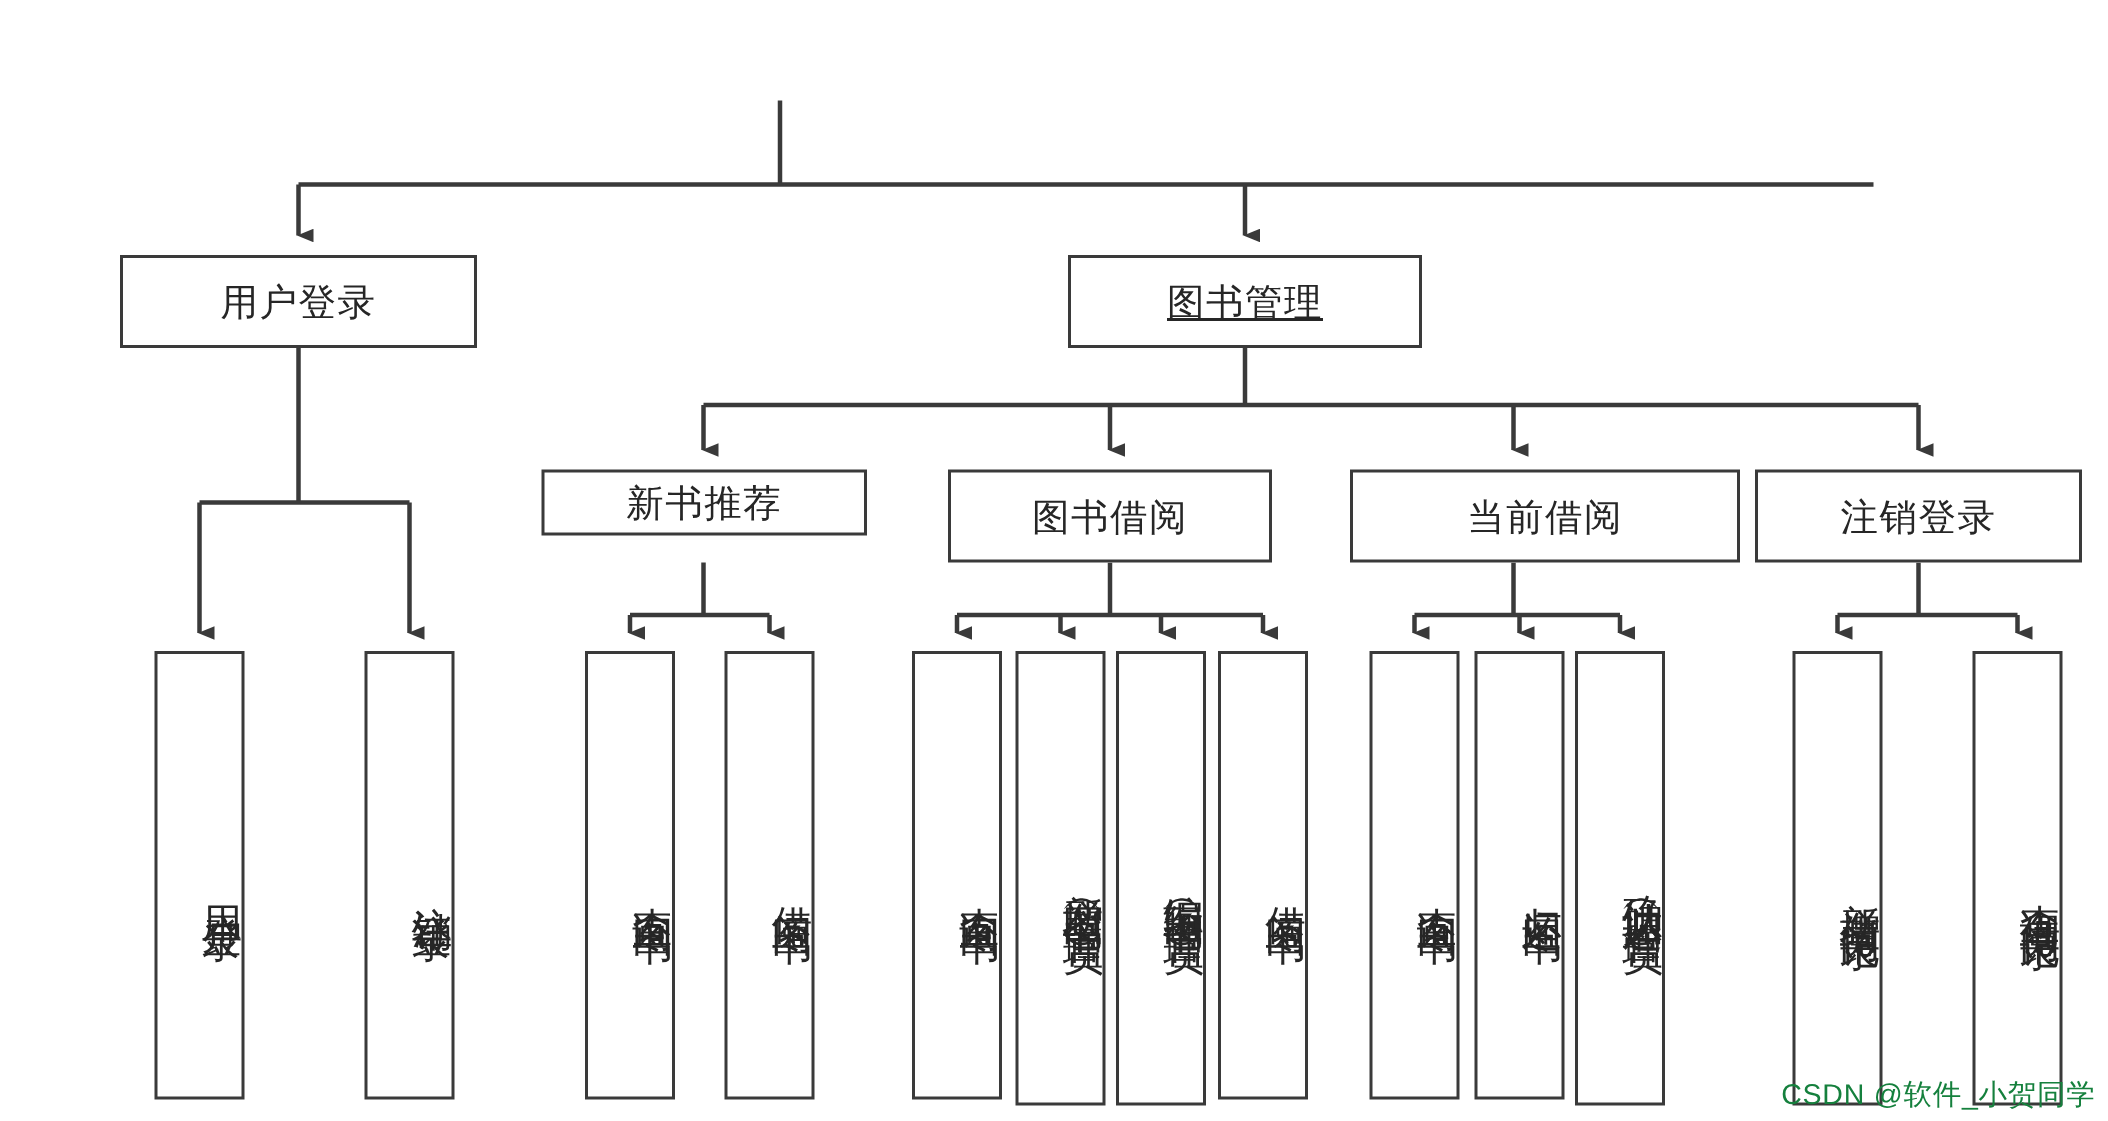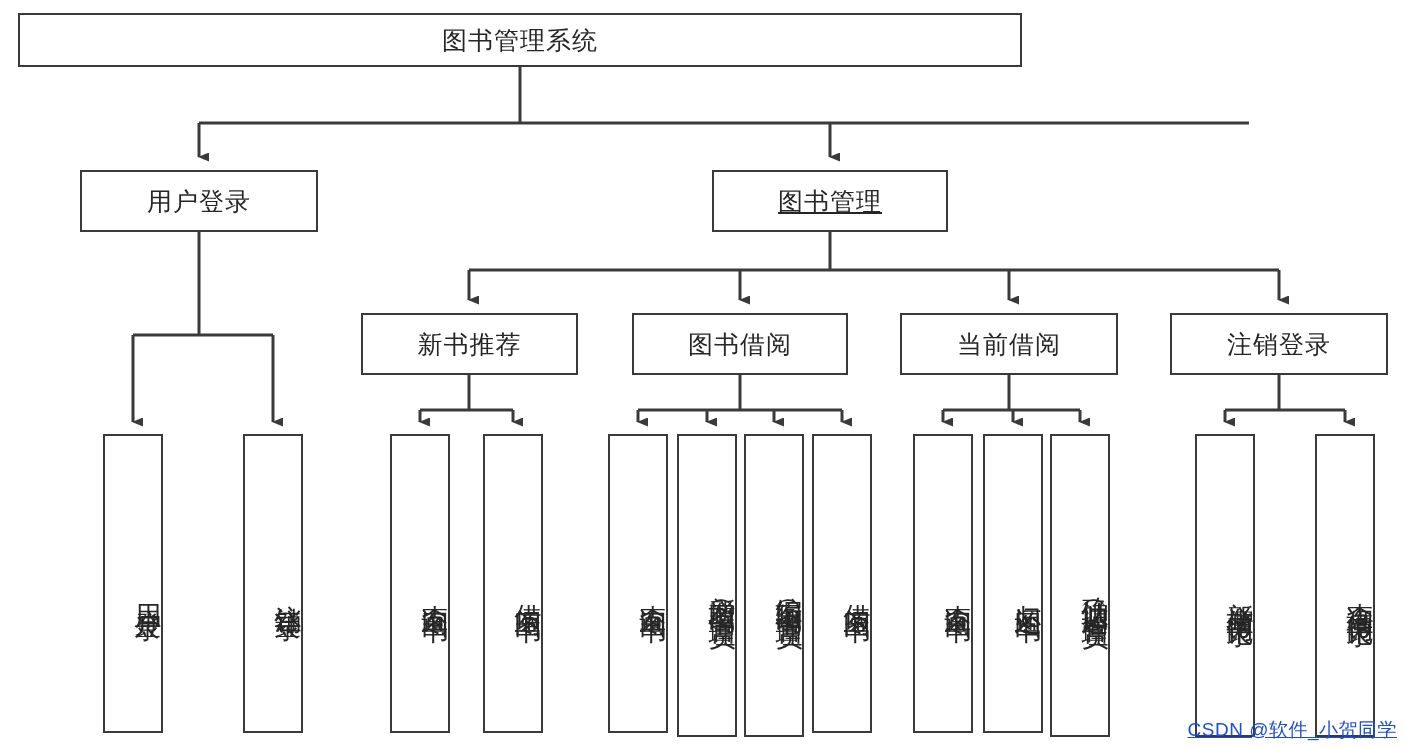--- a/index.html
+++ b/index.html
@@ -53,24 +53,23 @@
   }
   .node-v .vtext {
     writing-mode: vertical-rl;
     text-orientation: upright;
   }
   #watermark {
     position: absolute;
     right: 8px;
     bottom: 4px;
     font-size: 19px;
-    color: #1d4ed8;
+    color: #15803d;
     white-space: nowrap;
     letter-spacing: 0.5px;
-    text-decoration: underline;
   }
 </style>
 </head>
 <body>
 
 <div id="diagram-root">
 
   <svg id="edge-layer" viewBox="0 0 1405 747" xmlns="http://www.w3.org/2000/svg">
     <defs>
       <marker id="arrowhead" markerWidth="9" markerHeight="11" refX="4.5" refY="10" orient="auto" markerUnits="userSpaceOnUse">
@@ -114,38 +113,35 @@
       <path d="M1013,410 L1013,422" marker-end="url(#arrowhead)"></path>
       <path d="M1080,410 L1080,422" marker-end="url(#arrowhead)"></path>
 
       <path d="M1279,375 L1279,410"></path>
       <path d="M1225,410 L1345,410"></path>
       <path d="M1225,410 L1225,422" marker-end="url(#arrowhead)"></path>
       <path d="M1345,410 L1345,422" marker-end="url(#arrowhead)"></path>
     </g>
   </svg>
 
-  <div class="node node-h" style="left:18px; top:13px; width:1004px; height:54px;">
-    <span>图书管理系统</span>
-  </div>
 
   <div class="node node-h" style="left:80px; top:170px; width:238px; height:62px;">
     <span>用户登录</span>
   </div>
   <div class="node node-h" style="left:712px; top:170px; width:236px; height:62px;text-decoration:underline;">
     <span>图书管理</span>
   </div>
 
-  <div class="node node-h" style="left:361px; top:313px; width:217px; height:62px;">
+  <div class="node node-h" style="left:361px; top:313px; width:217px; height:44px;">
     <span>新书推荐</span>
   </div>
   <div class="node node-h" style="left:632px; top:313px; width:216px; height:62px;">
     <span>图书借阅</span>
   </div>
-  <div class="node node-h" style="left:900px; top:313px; width:218px; height:62px;font-family:Liberation Mono, monospace;">
+  <div class="node node-h" style="left:900px; top:313px; width:260px; height:62px;font-family:Liberation Mono, monospace;">
     <span>当前借阅</span>
   </div>
   <div class="node node-h" style="left:1170px; top:313px; width:218px; height:62px;">
     <span>注销登录</span>
   </div>
 
   <div class="node node-v" style="left:103px; top:434px; width:60px; height:299px;">
     <span class="vtext">用户登录</span>
   </div>
   <div class="node node-v" style="left:243px; top:434px; width:60px; height:299px;">

